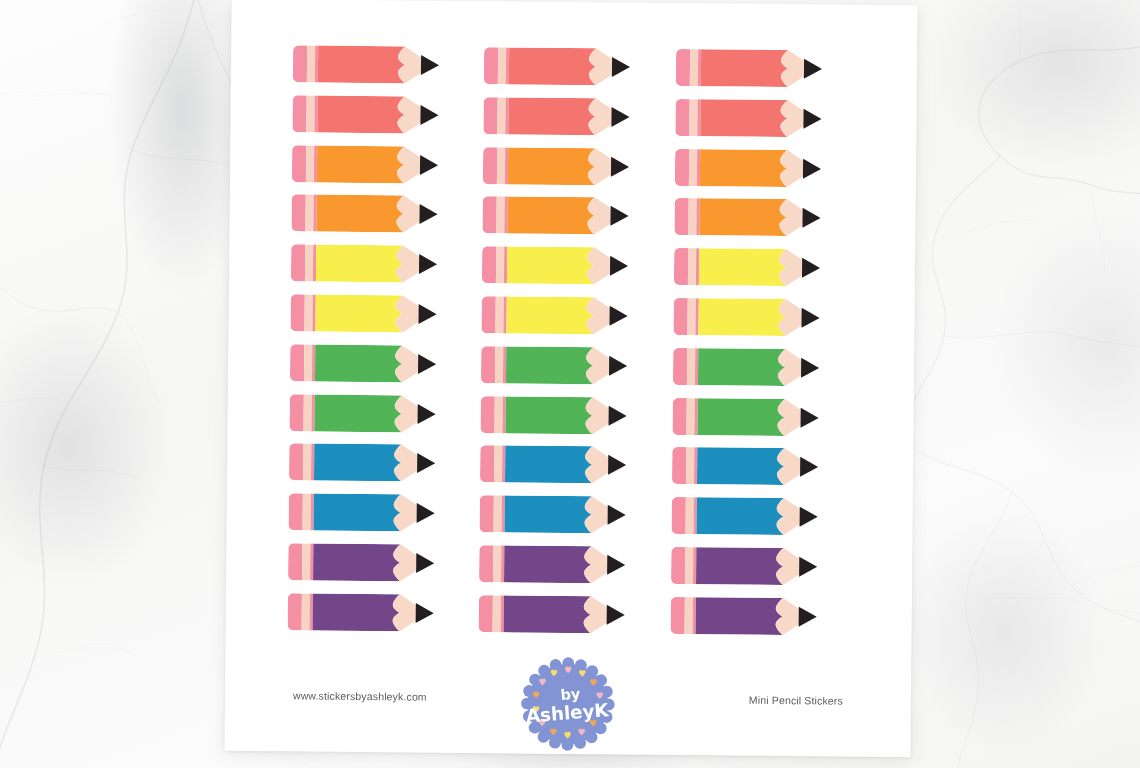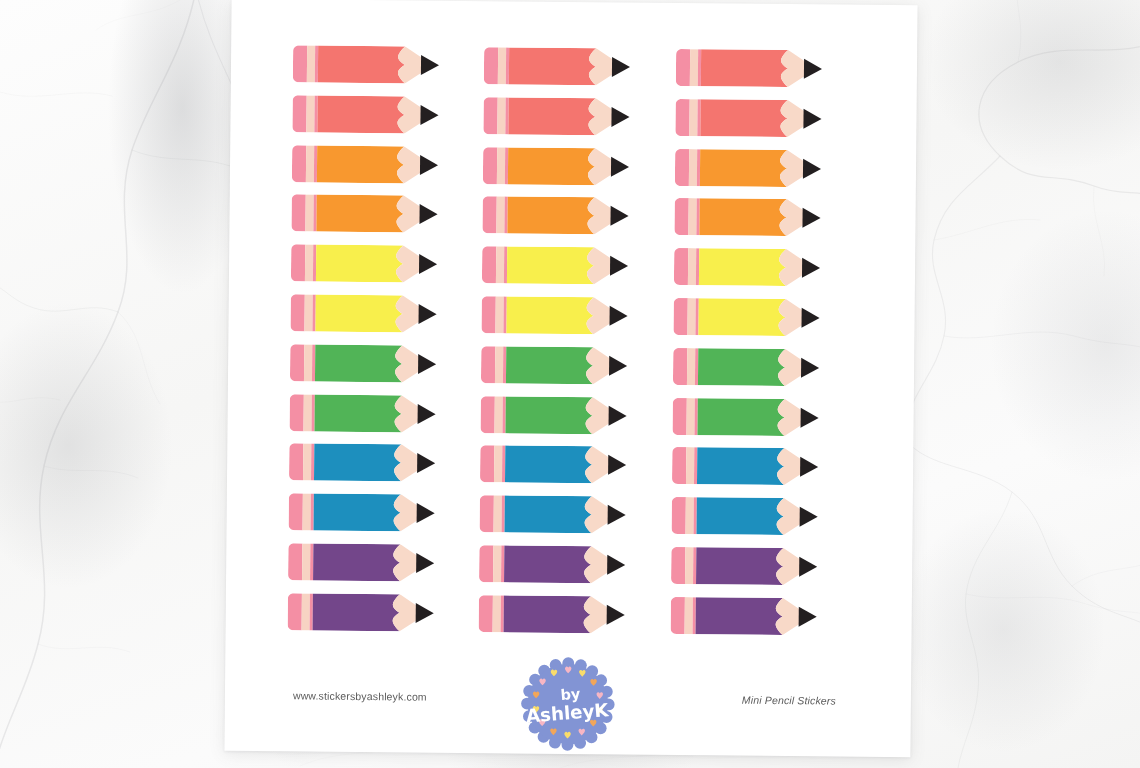--- a/index.html
+++ b/index.html
@@ -82,21 +82,21 @@
 
   #footer-url, #footer-title {
     position: absolute;
     top: 42px;
     font-size: 10.5px;
     color: #5b5b5b;
     letter-spacing: 0.15px;
     white-space: nowrap;
   }
   #footer-url   { left: 68px; }
-  #footer-title { right: 75px; text-align: left; font-style: italic; }
+  #footer-title { right: 68px; text-align: left; }
 
   #brand-badge {
     position: absolute;
     left: 50%;
     top: 6px;
     transform: translateX(-50%);
     width: 96px;
     height: 96px;
   }
   #brand-badge svg { display: block; width: 96px; height: 96px; }

